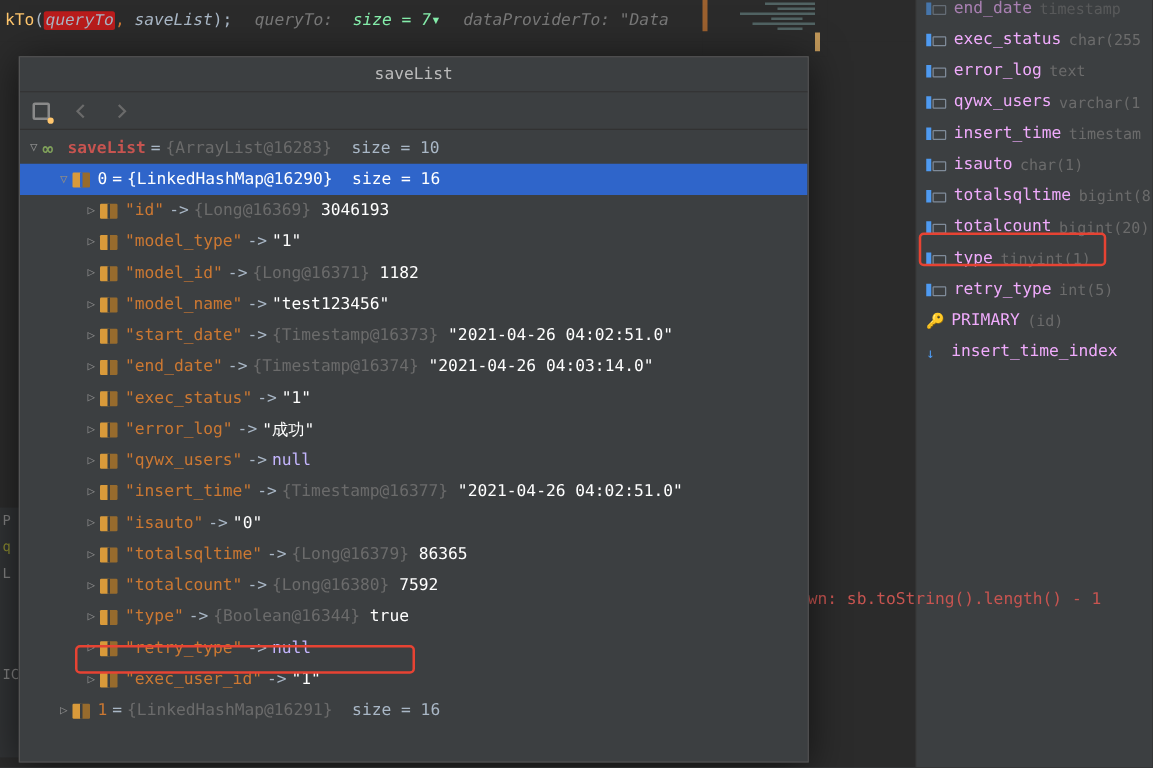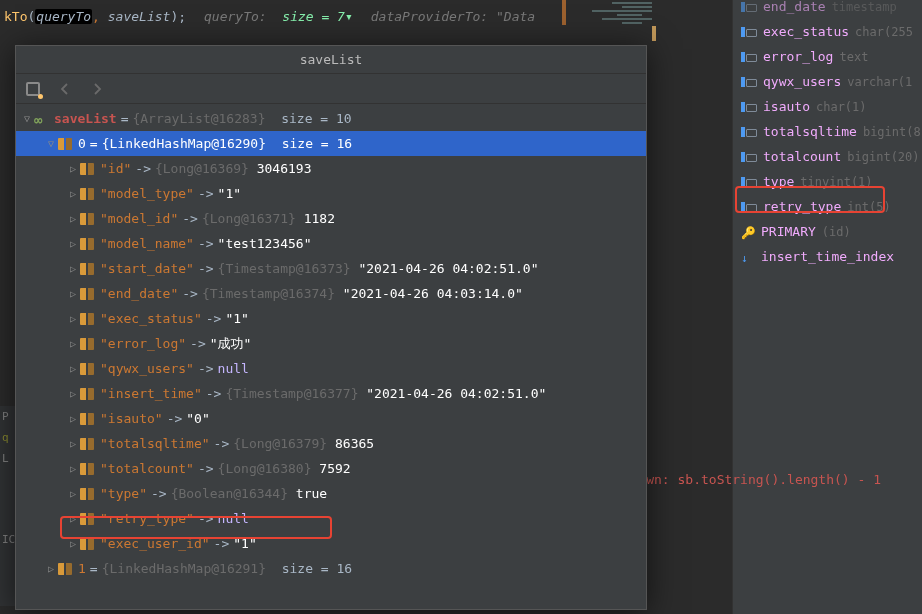--- a/index.html
+++ b/index.html
@@ -1,21 +1,21 @@
 <!DOCTYPE html>
 <html><head>
 <meta charset="utf-8">
 <style>
   * { box-sizing: border-box; margin: 0; padding: 0; font-family: "Segoe UI", "Microsoft YaHei", Consolas, monospace; }
   body { background: #2b2b2b; width: 922px; height: 614px; overflow: hidden; position: relative; font-size: 13px; color: #a9b7c6; }
   .code-bg { position: absolute; top: 0; left: 0; right: 0; height: 33px; background: #2b2b2b; display: flex; align-items: center; padding-left: 4px; overflow: hidden; }
   .code-bg .call { color: #ffc66d; font-style: normal; }
   .code-bg .paren { color: #a9b7c6; }
   .code-bg .param { font-style: italic; }
-  .code-bg .param.sel { background: #000000; border-radius: 2px; padding: 0 1px; }
+  .code-bg .param.sel { background: #b91c1c; border-radius: 2px; padding: 0 1px; font-family: Liberation Mono, monospace; }
   .code-bg .comma { color: #cc7832; }
   .code-bg .hint { color: #787878; font-style: italic; margin-left: 18px; }
   .code-bg .hintv { color: #86efac; font-style: italic; }
   .code-bg .hintstr { color: #787878; font-style: italic; }
   .minimap { position: absolute; top: 0; right: 260px; width: 100px; height: 45px; background: #2b2b2b; opacity: 0.7; }
   .minimap .l { height: 2px; margin: 2px 0; background: #627c7c; }
   .minimap .hl { position: absolute; top: 0; left: 0; width: 4px; height: 25px; background: #cc7832; }
   .minimap .hl2 { position: absolute; top: 26px; right: 6px; width: 4px; height: 15px; background: #ffc66d; }
   .right-panel { position: absolute; top: 0; right: 0; width: 190px; height: 100%; background: #3c3f41; border-left: 1px solid #323232; }
   .right-panel .db-col { display: flex; align-items: center; height: 25px; padding-left: 8px; gap: 6px; white-space: nowrap; overflow: hidden; }
@@ -105,20 +105,25 @@
       <span class="nm">error_log</span>
       <span class="tp">text</span>
     </div>
   <div class="db-col">
       <span class="ic"></span>
       <span class="nm">qywx_users</span>
       <span class="tp">varchar(1</span>
     </div>
   <div class="db-col">
       <span class="ic"></span>
+      <span class="nm">insert_time</span>
+      <span class="tp">timestam</span>
+    </div>
+  <div class="db-col">
+      <span class="ic"></span>
       <span class="nm">isauto</span>
       <span class="tp">char(1)</span>
     </div>
   <div class="db-col">
       <span class="ic"></span>
       <span class="nm">totalsqltime</span>
       <span class="tp">bigint(8</span>
     </div>
   <div class="db-col">
       <span class="ic"></span>

